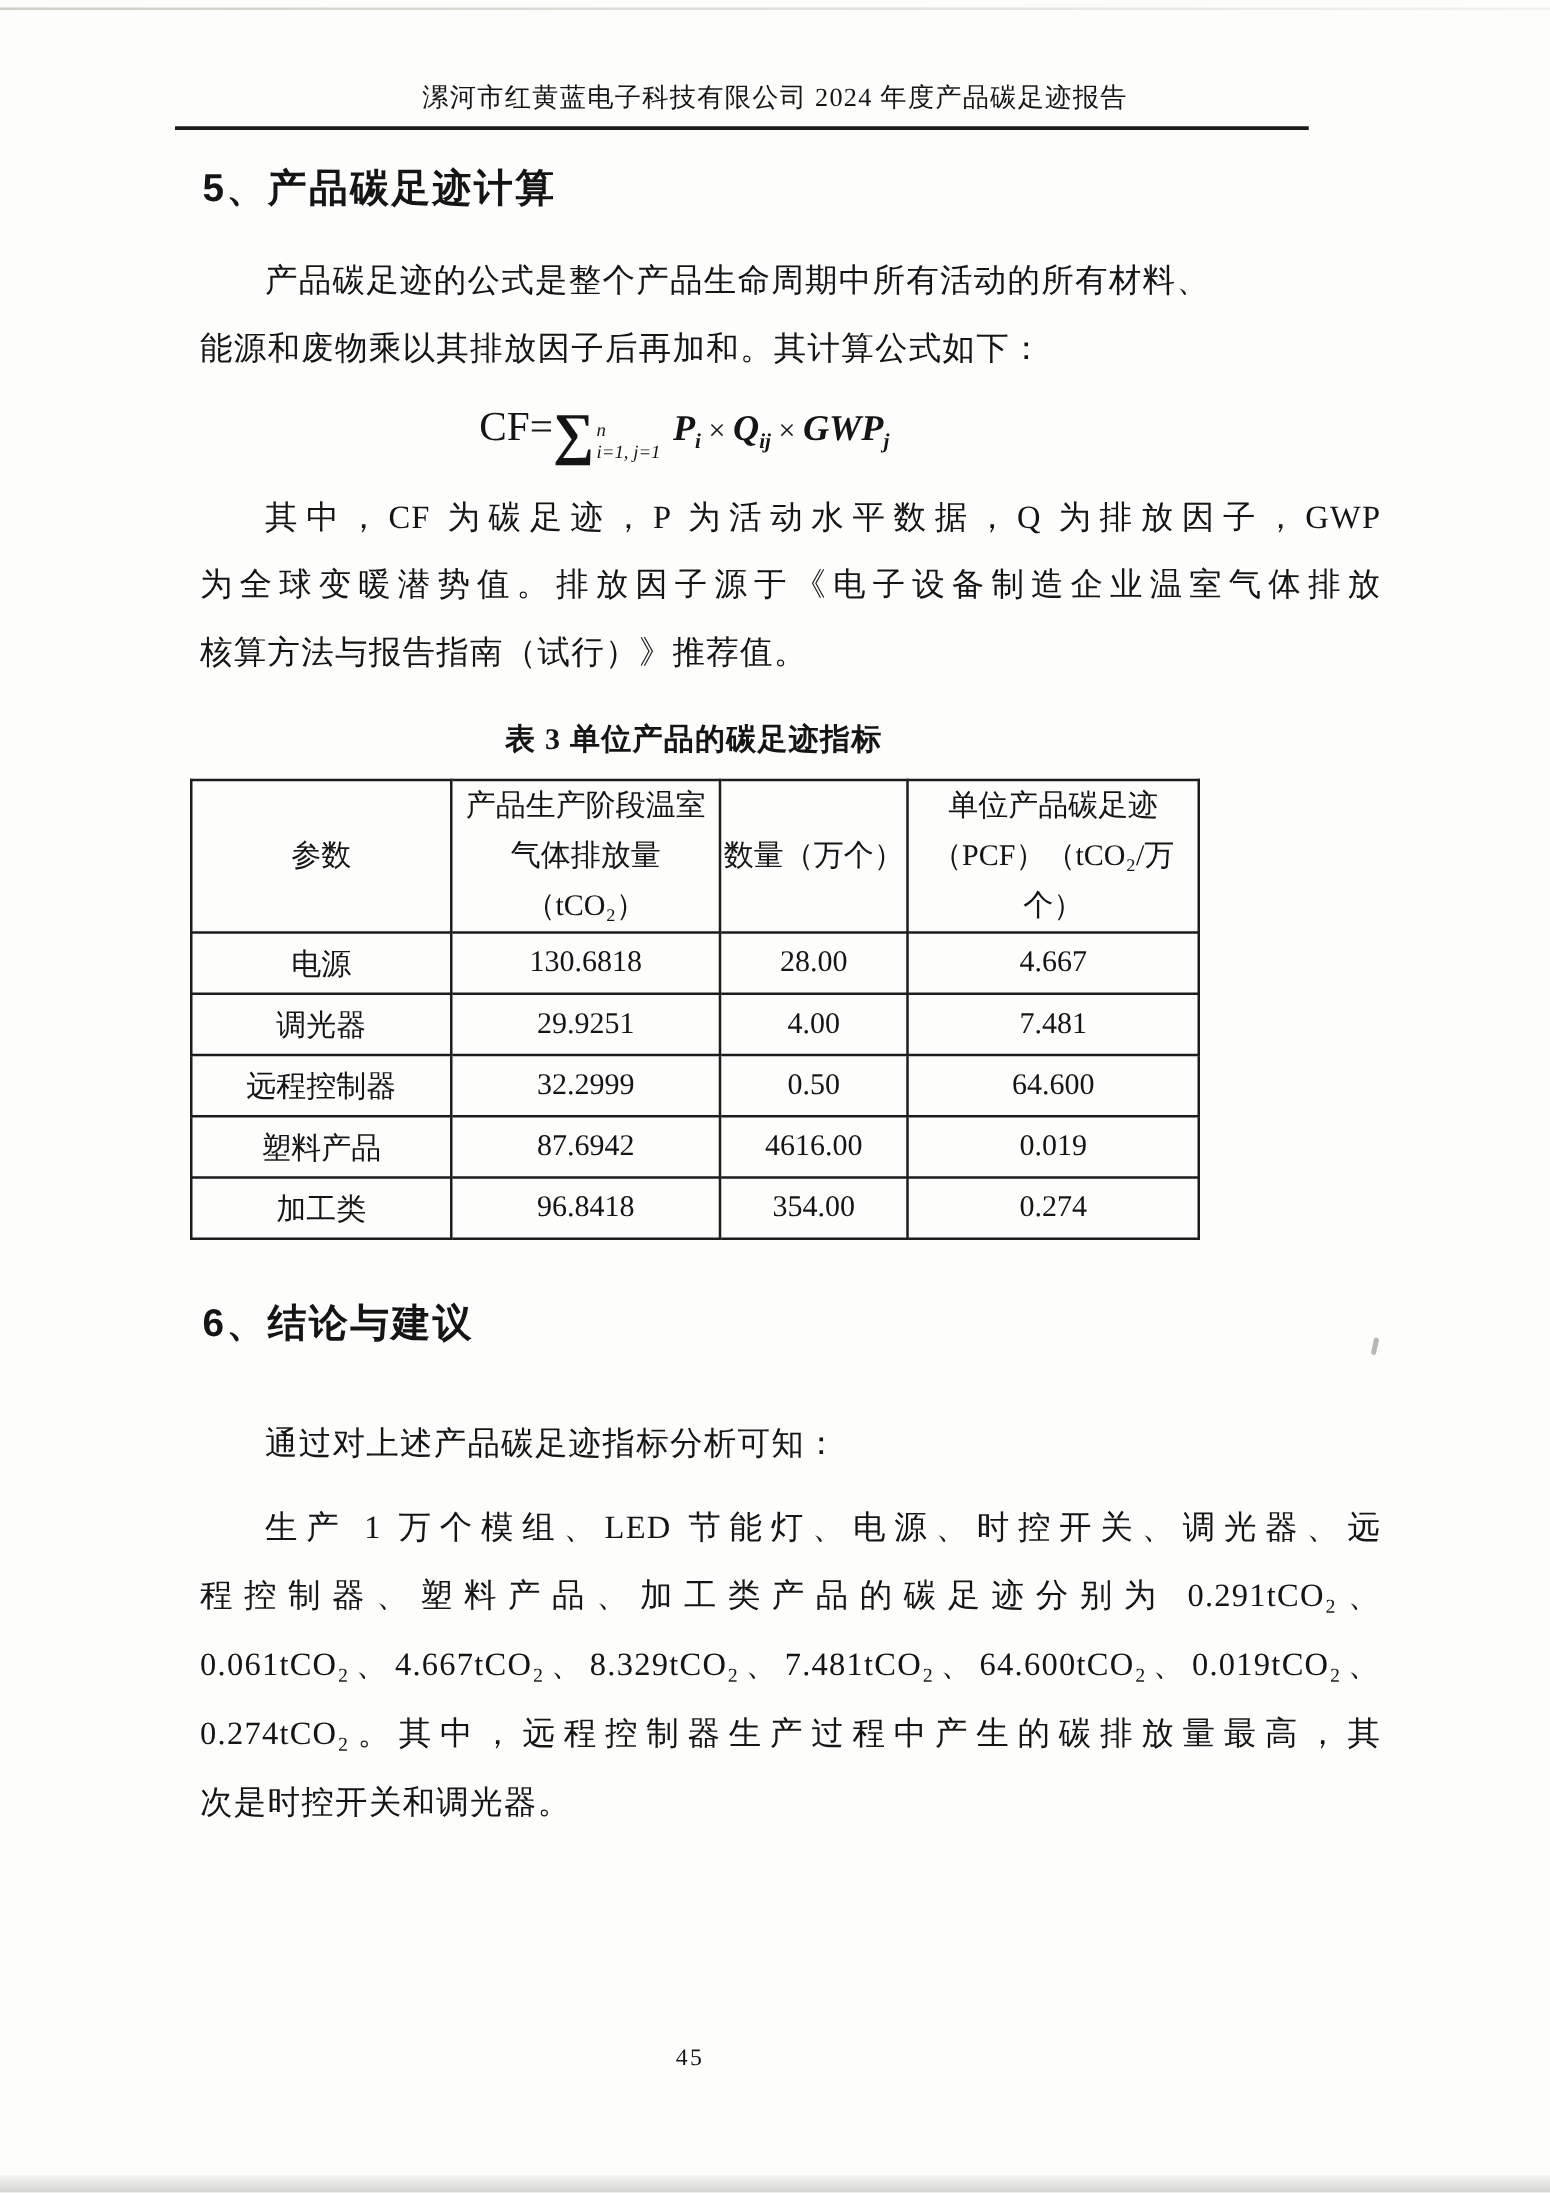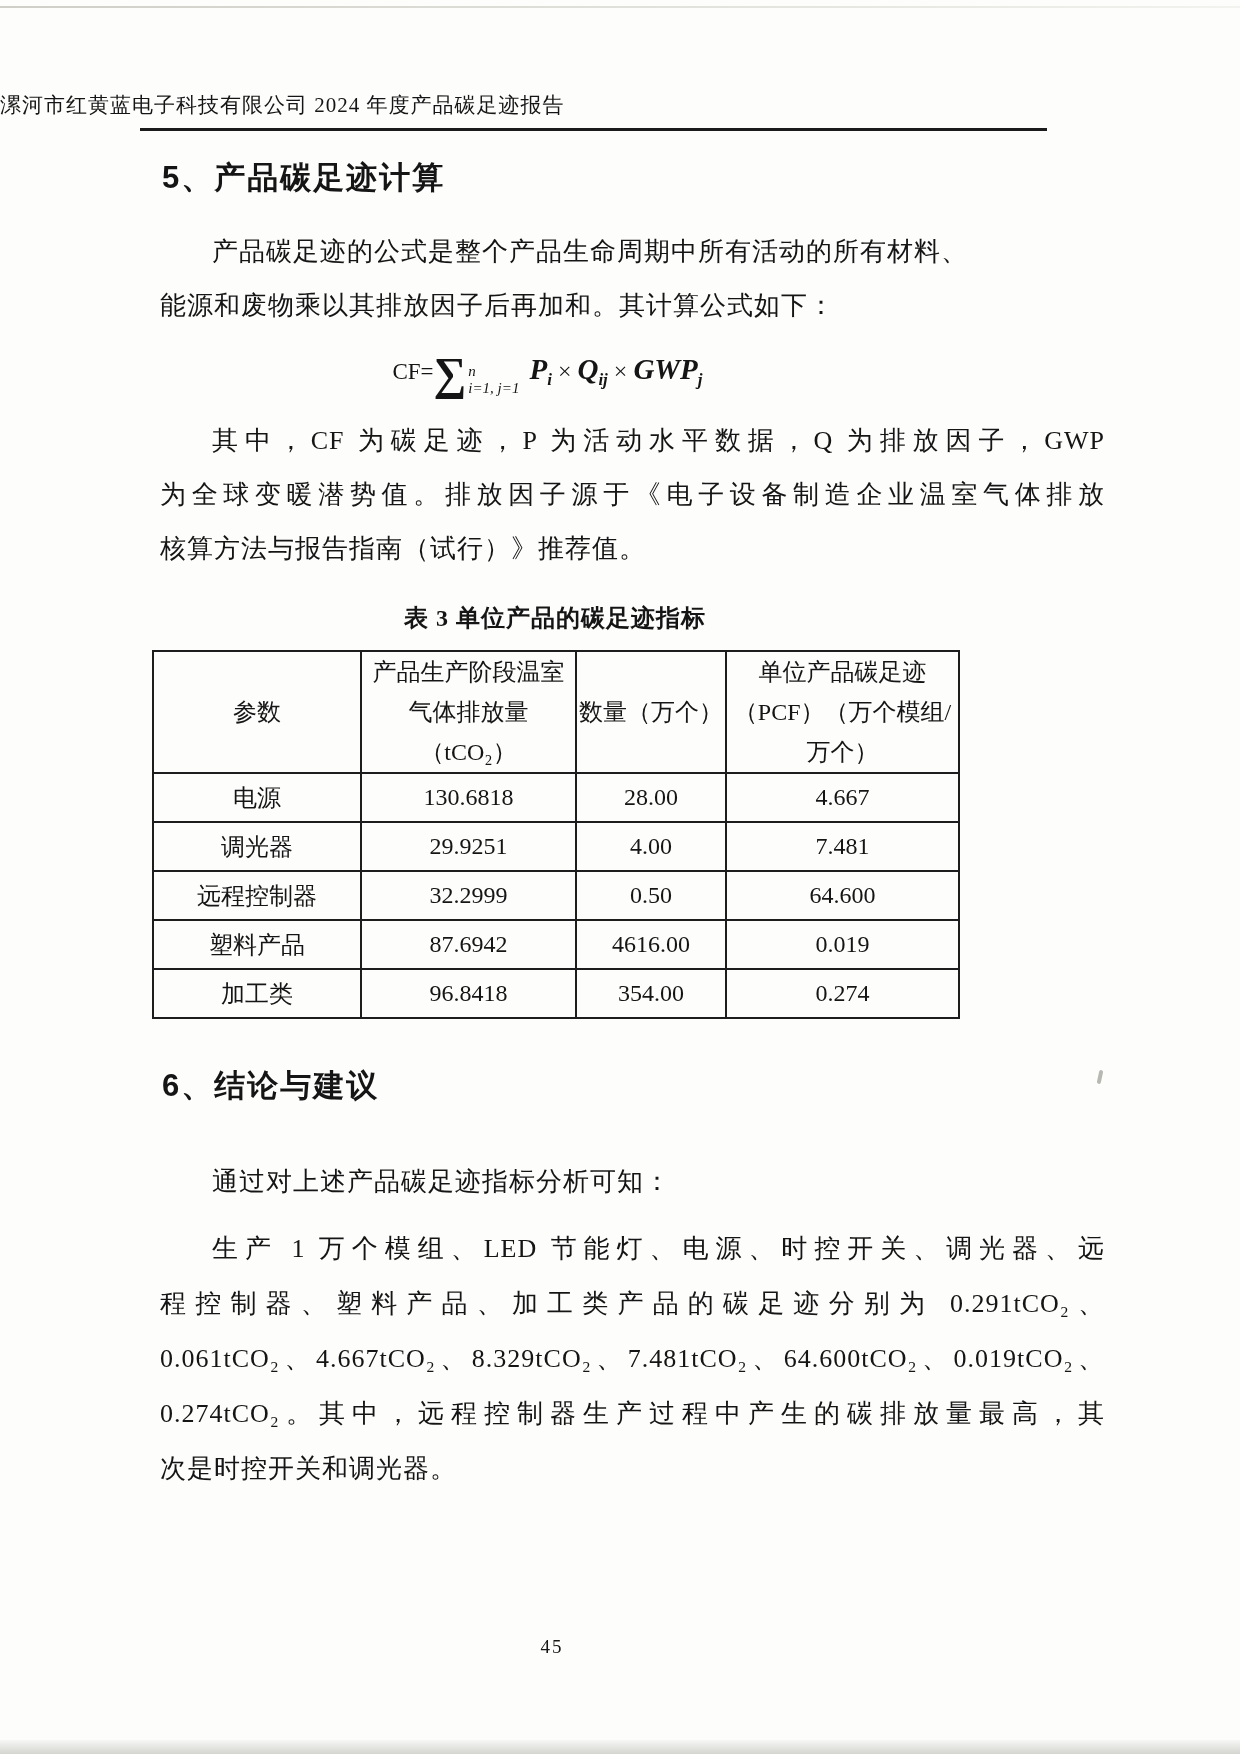--- a/index.html
+++ b/index.html
@@ -21,21 +21,22 @@
   .scan-bottom-band {
     position: absolute; bottom: 0; left: 0; width: 100%; height: 14px;
     background: linear-gradient(180deg, rgba(210,210,206,0.15), #d4d4d0);
   }
   .scan-tick {
     position: absolute; left: 1098px; top: 1070px; width: 4px; height: 14px;
     background: #9a9a94; transform: rotate(12deg); border-radius: 2px; opacity: .7;
   }
 
   .doc-header {
-    padding-top: 91px;
+    padding-top: 64px;
+    text-align: center;
     font-size: 21px;
     letter-spacing: 1px;
   }
   .header-rule {
     height: 3px;
     background: #1b1b1b;
     margin: 9px 193px 0 140px;
   }
 
   .sec-heading {
@@ -69,21 +70,21 @@
   }
 
   
   .formula {
     margin-top: 14px;
     margin-left: 160px;
     width: 775px;
     text-align: center;
     white-space: nowrap;
   }
-  .formula .f-lhs { font-size: 23px; }
+  .formula .f-lhs { font-size: 33px; }
   .formula .f-sigma { font-size: 46px; font-weight: bold; vertical-align: -10px; }
   .f-limits {
     display: inline-block;
     vertical-align: -14px;
     margin-left: 2px;
     margin-right: 10px;
     text-align: left;
   }
   .f-limits .f-upper, .f-limits .f-lower {
     display: block;
@@ -172,21 +173,21 @@
     <thead>
       <tr>
         <th>参数</th>
         <th>
           <span class="hdr-line">产品生产阶段温室</span>
           <span class="hdr-line">气体排放量（tCO₂）</span>
         </th>
         <th>数量（万个）</th>
         <th>
           <span class="hdr-line">单位产品碳足迹</span>
-          <span class="hdr-line">（PCF）（万个模组/万个）</span>
+          <span class="hdr-line">（PCF）（tCO₂/万个）</span>
         </th>
       </tr>
     </thead>
     <tbody>
       <tr>
         <td>电源</td>
         <td>130.6818</td>
         <td>28.00</td>
         <td>4.667</td>
       </tr>

